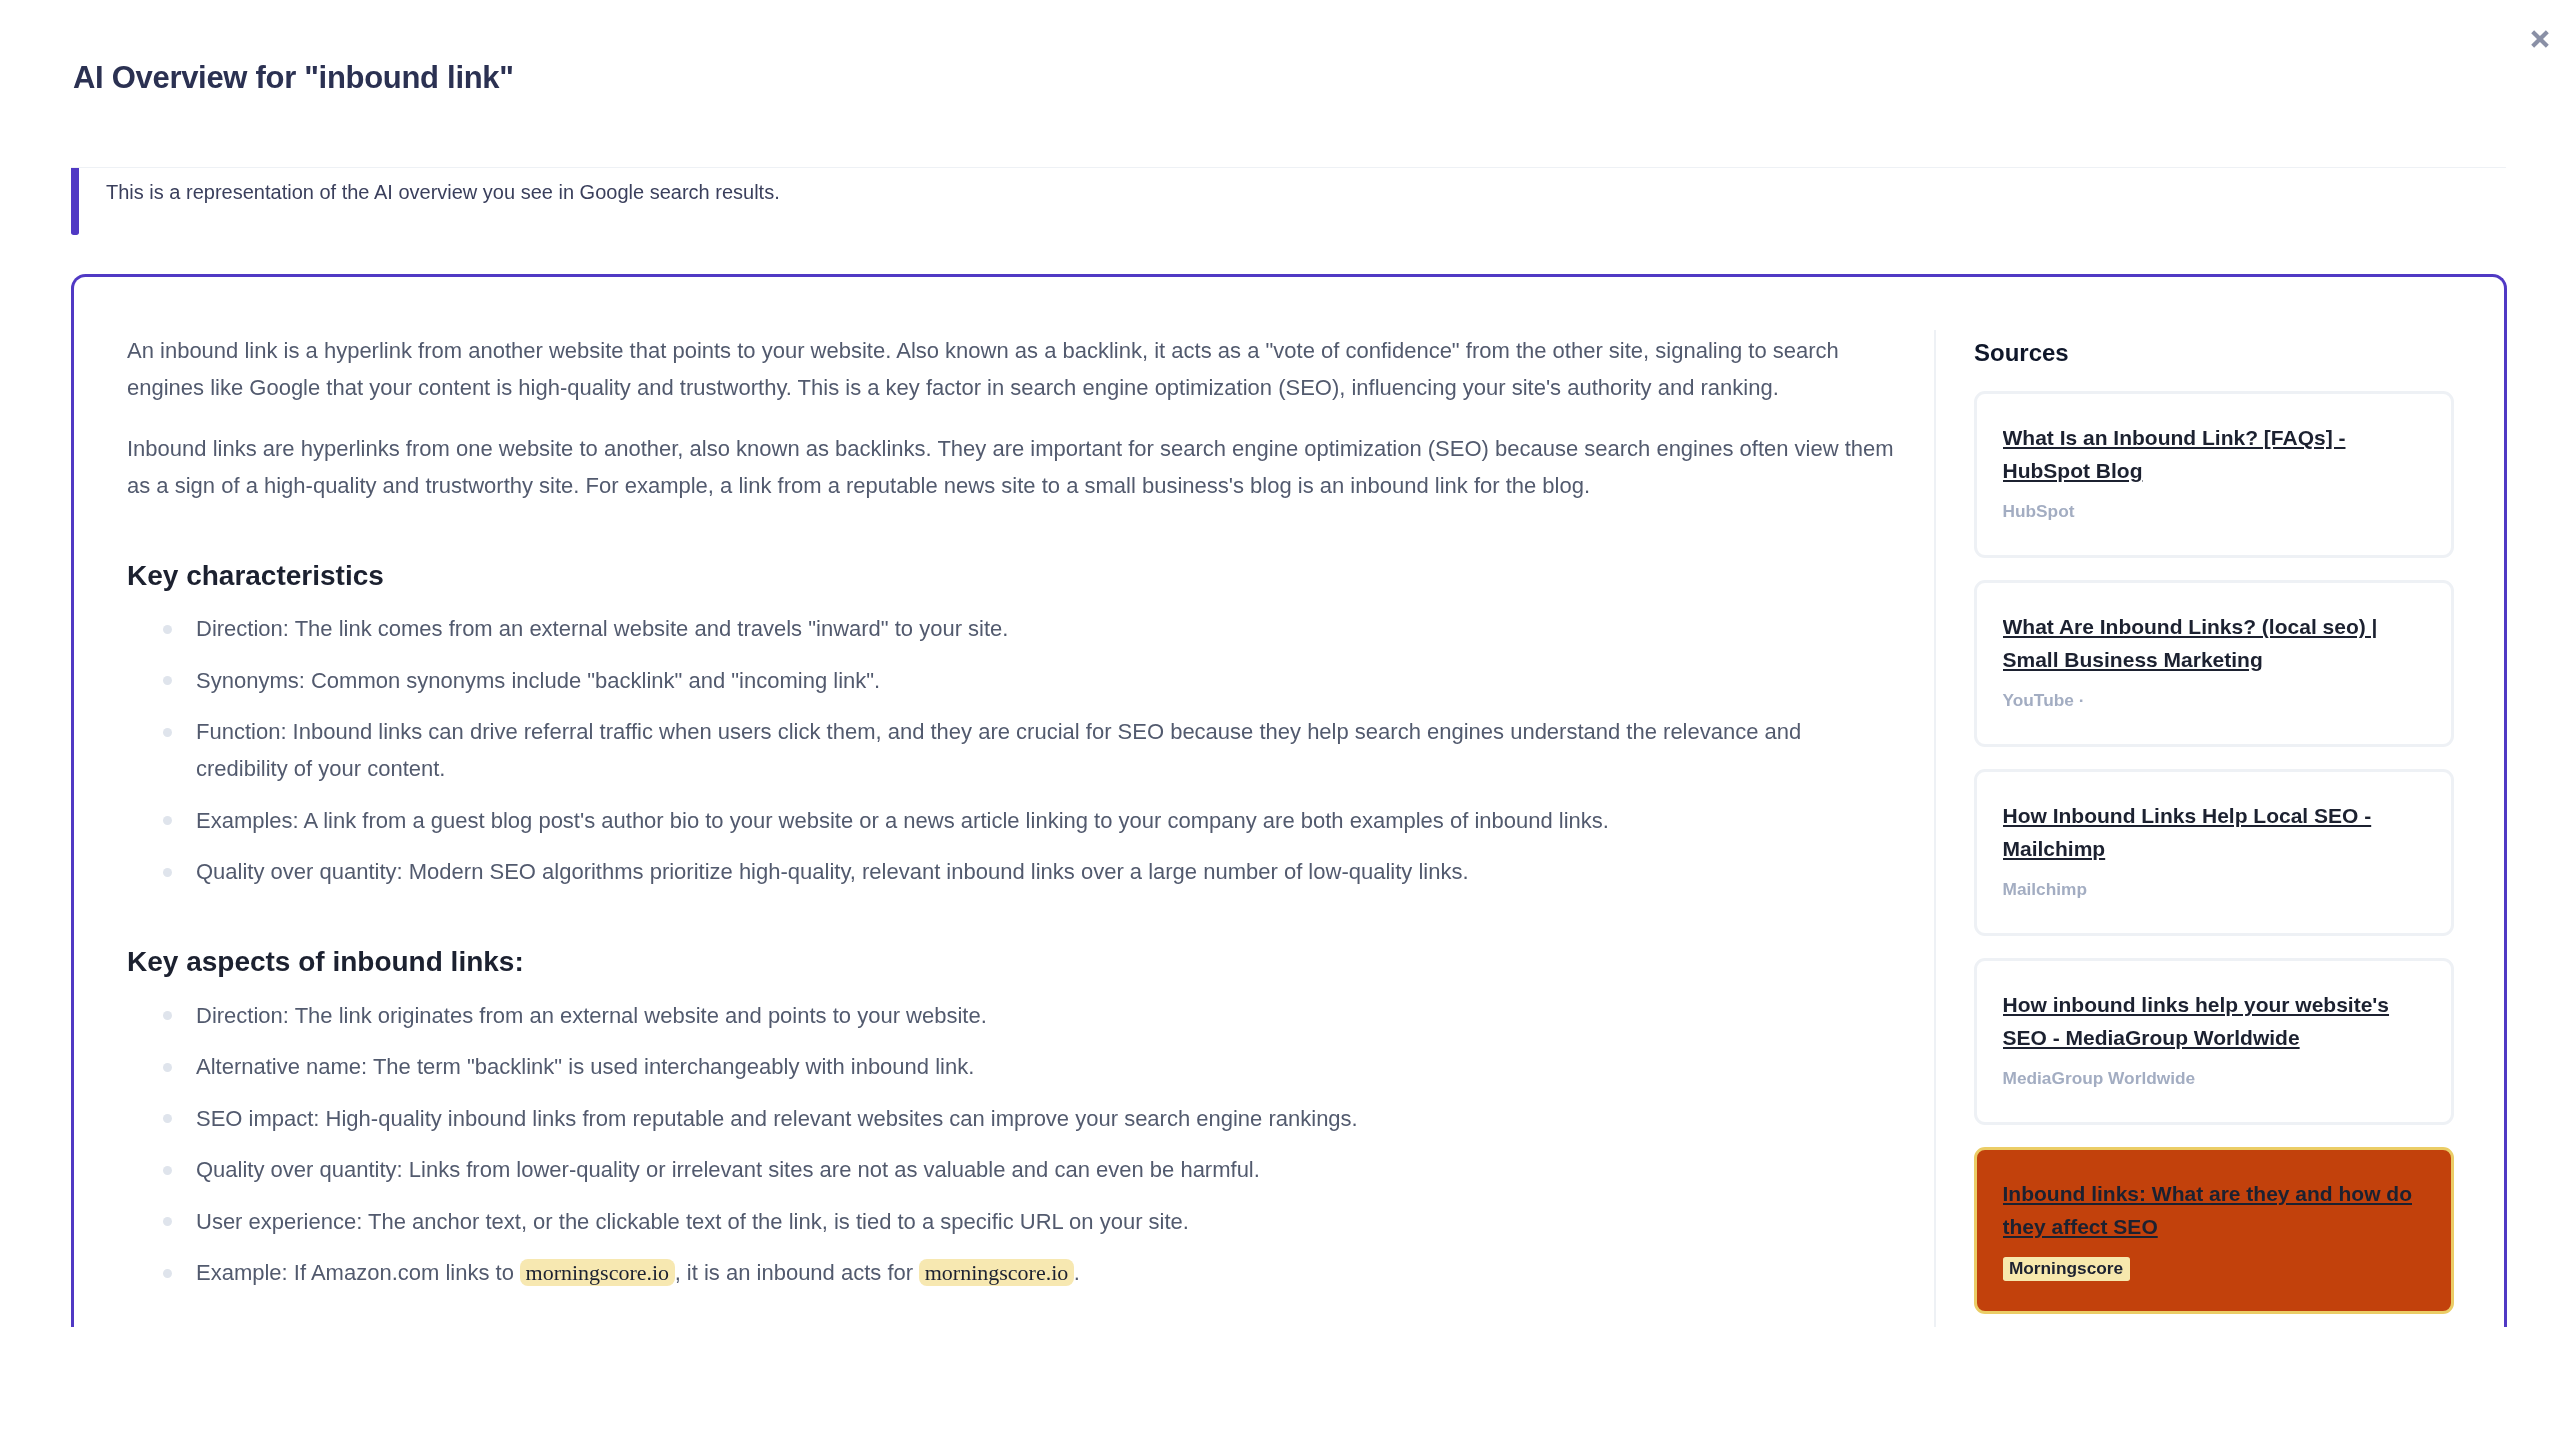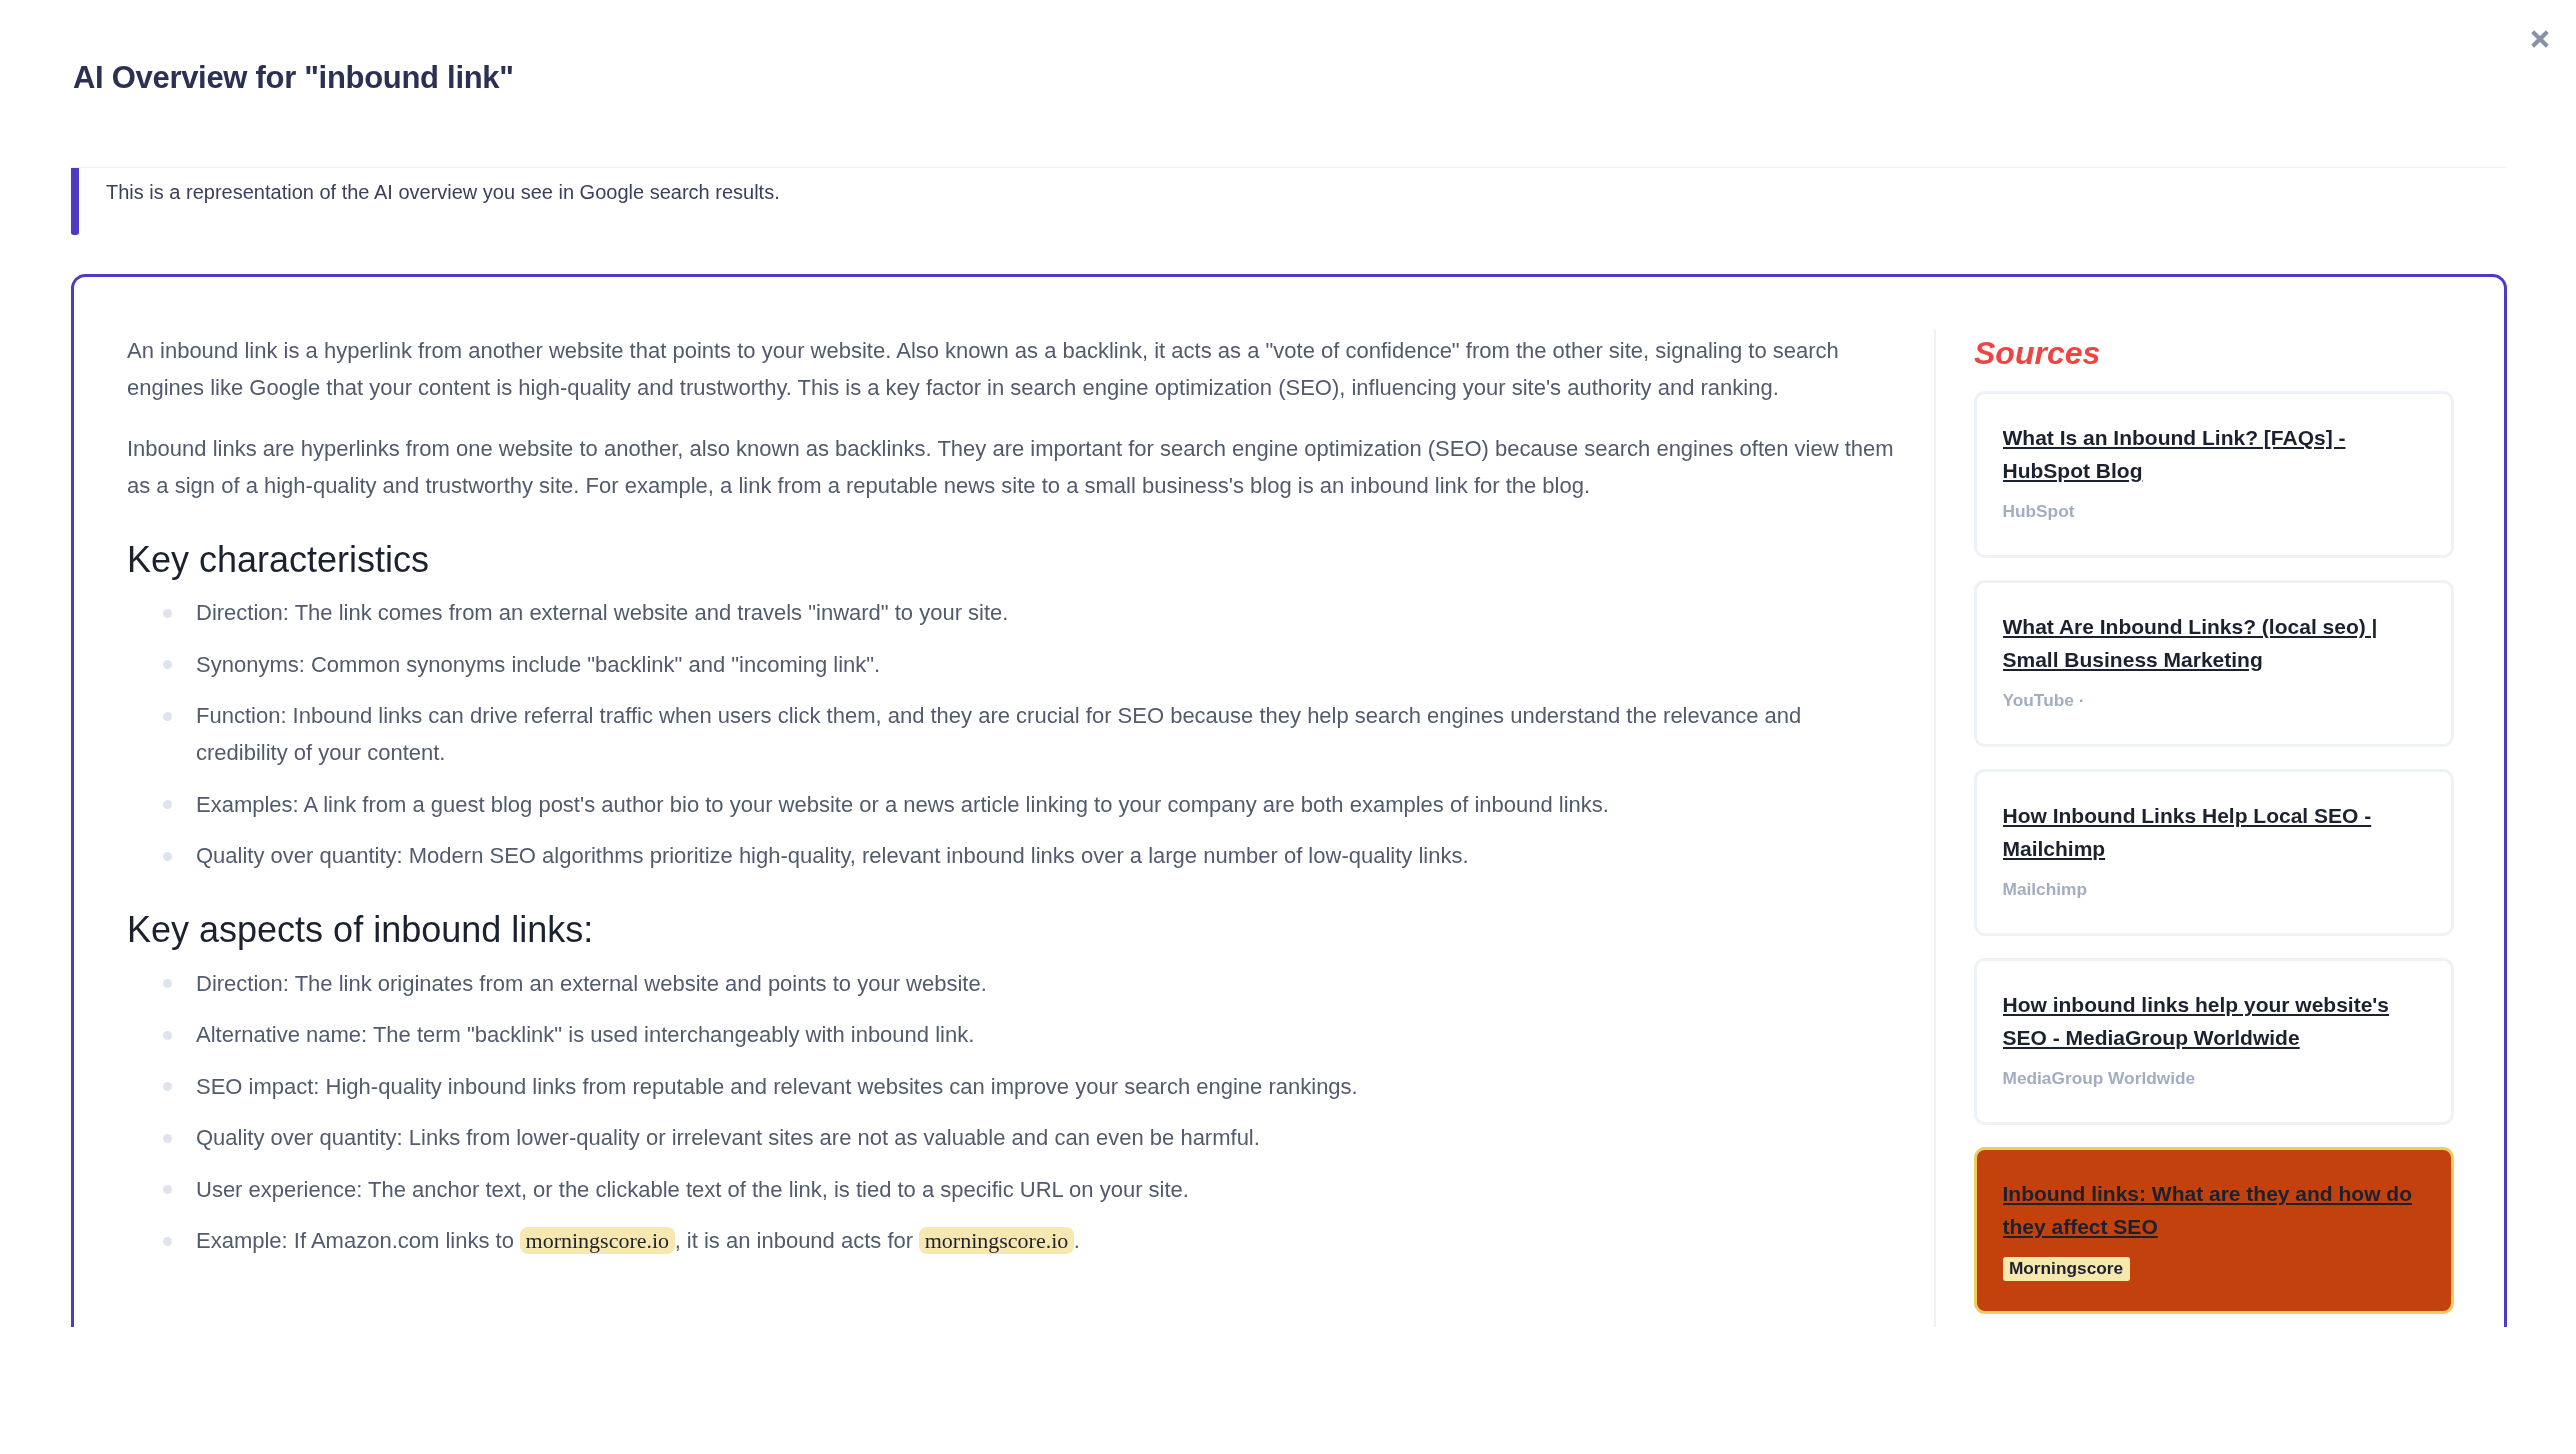--- a/index.html
+++ b/index.html
@@ -39,22 +39,22 @@
     .clip { position: absolute; left: 0; top: 1327px; width: 2576px; height: 127px; background: #ffffff; }
     .content-col {
       position: absolute; left: 53px; top: 55px; width: 1782px;
       color: #525a6e;
     }
     .para {
       font-size: 22px; line-height: 37px; color: #525a6e;
       margin-bottom: 23.6px;
     }
     .section-heading {
-      font-size: 36px; font-weight: normal; color: #1c2130;
-      margin-top: 36px; margin-bottom: 14.5px; line-height: 40px;
+      font-size: 28px; font-weight: bold; color: #1c2130;
+      margin-top: 52px; margin-bottom: 14.5px; line-height: 40px;
     }
     ul.bullets { list-style: none; margin: 0; padding: 0; }
     ul.bullets li {
       position: relative; padding-left: 69px;
       font-size: 22px; line-height: 37px; color: #525a6e;
       margin-bottom: 14.5px; padding-right: 27px;
     }
     ul.bullets li .dot {
       position: absolute; left: 36px; top: 14.5px;
       width: 9px; height: 9px; border-radius: 50%; background: #dfe4ec;
@@ -62,22 +62,22 @@
     .chip {
       display: inline-block; background: #f7e8b1; color: #1c2130;
       padding: 0 5.5px; border-radius: 8px; line-height: 27px; font-family: Liberation Serif, serif;
     }
     .divider {
       position: absolute; left: 1860px; top: 53px; width: 1.8px; height: 1091px;
       background: #eef1f5;
     }
     .sources-col { position: absolute; left: 1900px; top: 58px; width: 480px; }
     .sources-heading {
-      font-size: 32px; font-weight: bold; color: #ef4444;
-      line-height: 36px; margin-bottom: 20px; font-style: italic;
+      font-size: 24px; font-weight: bold; color: #0f172a;
+      line-height: 36px; margin-bottom: 20px;
     }
     .source-card {
       width: 480px; height: 167px;
       border: 3.6px solid #eef1f5; border-radius: 11px; background: #ffffff;
       padding: 27px 25.5px 0 25.5px; margin-bottom: 22px; cursor: pointer;
     }
     .source-card.highlight { background: #c2410c; border-color: #ebcd66; }
     .source-title {
       font-size: 21px; font-weight: bold; color: #1c2130; line-height: 33px;
       height: 65px; overflow: hidden; text-decoration: underline;

